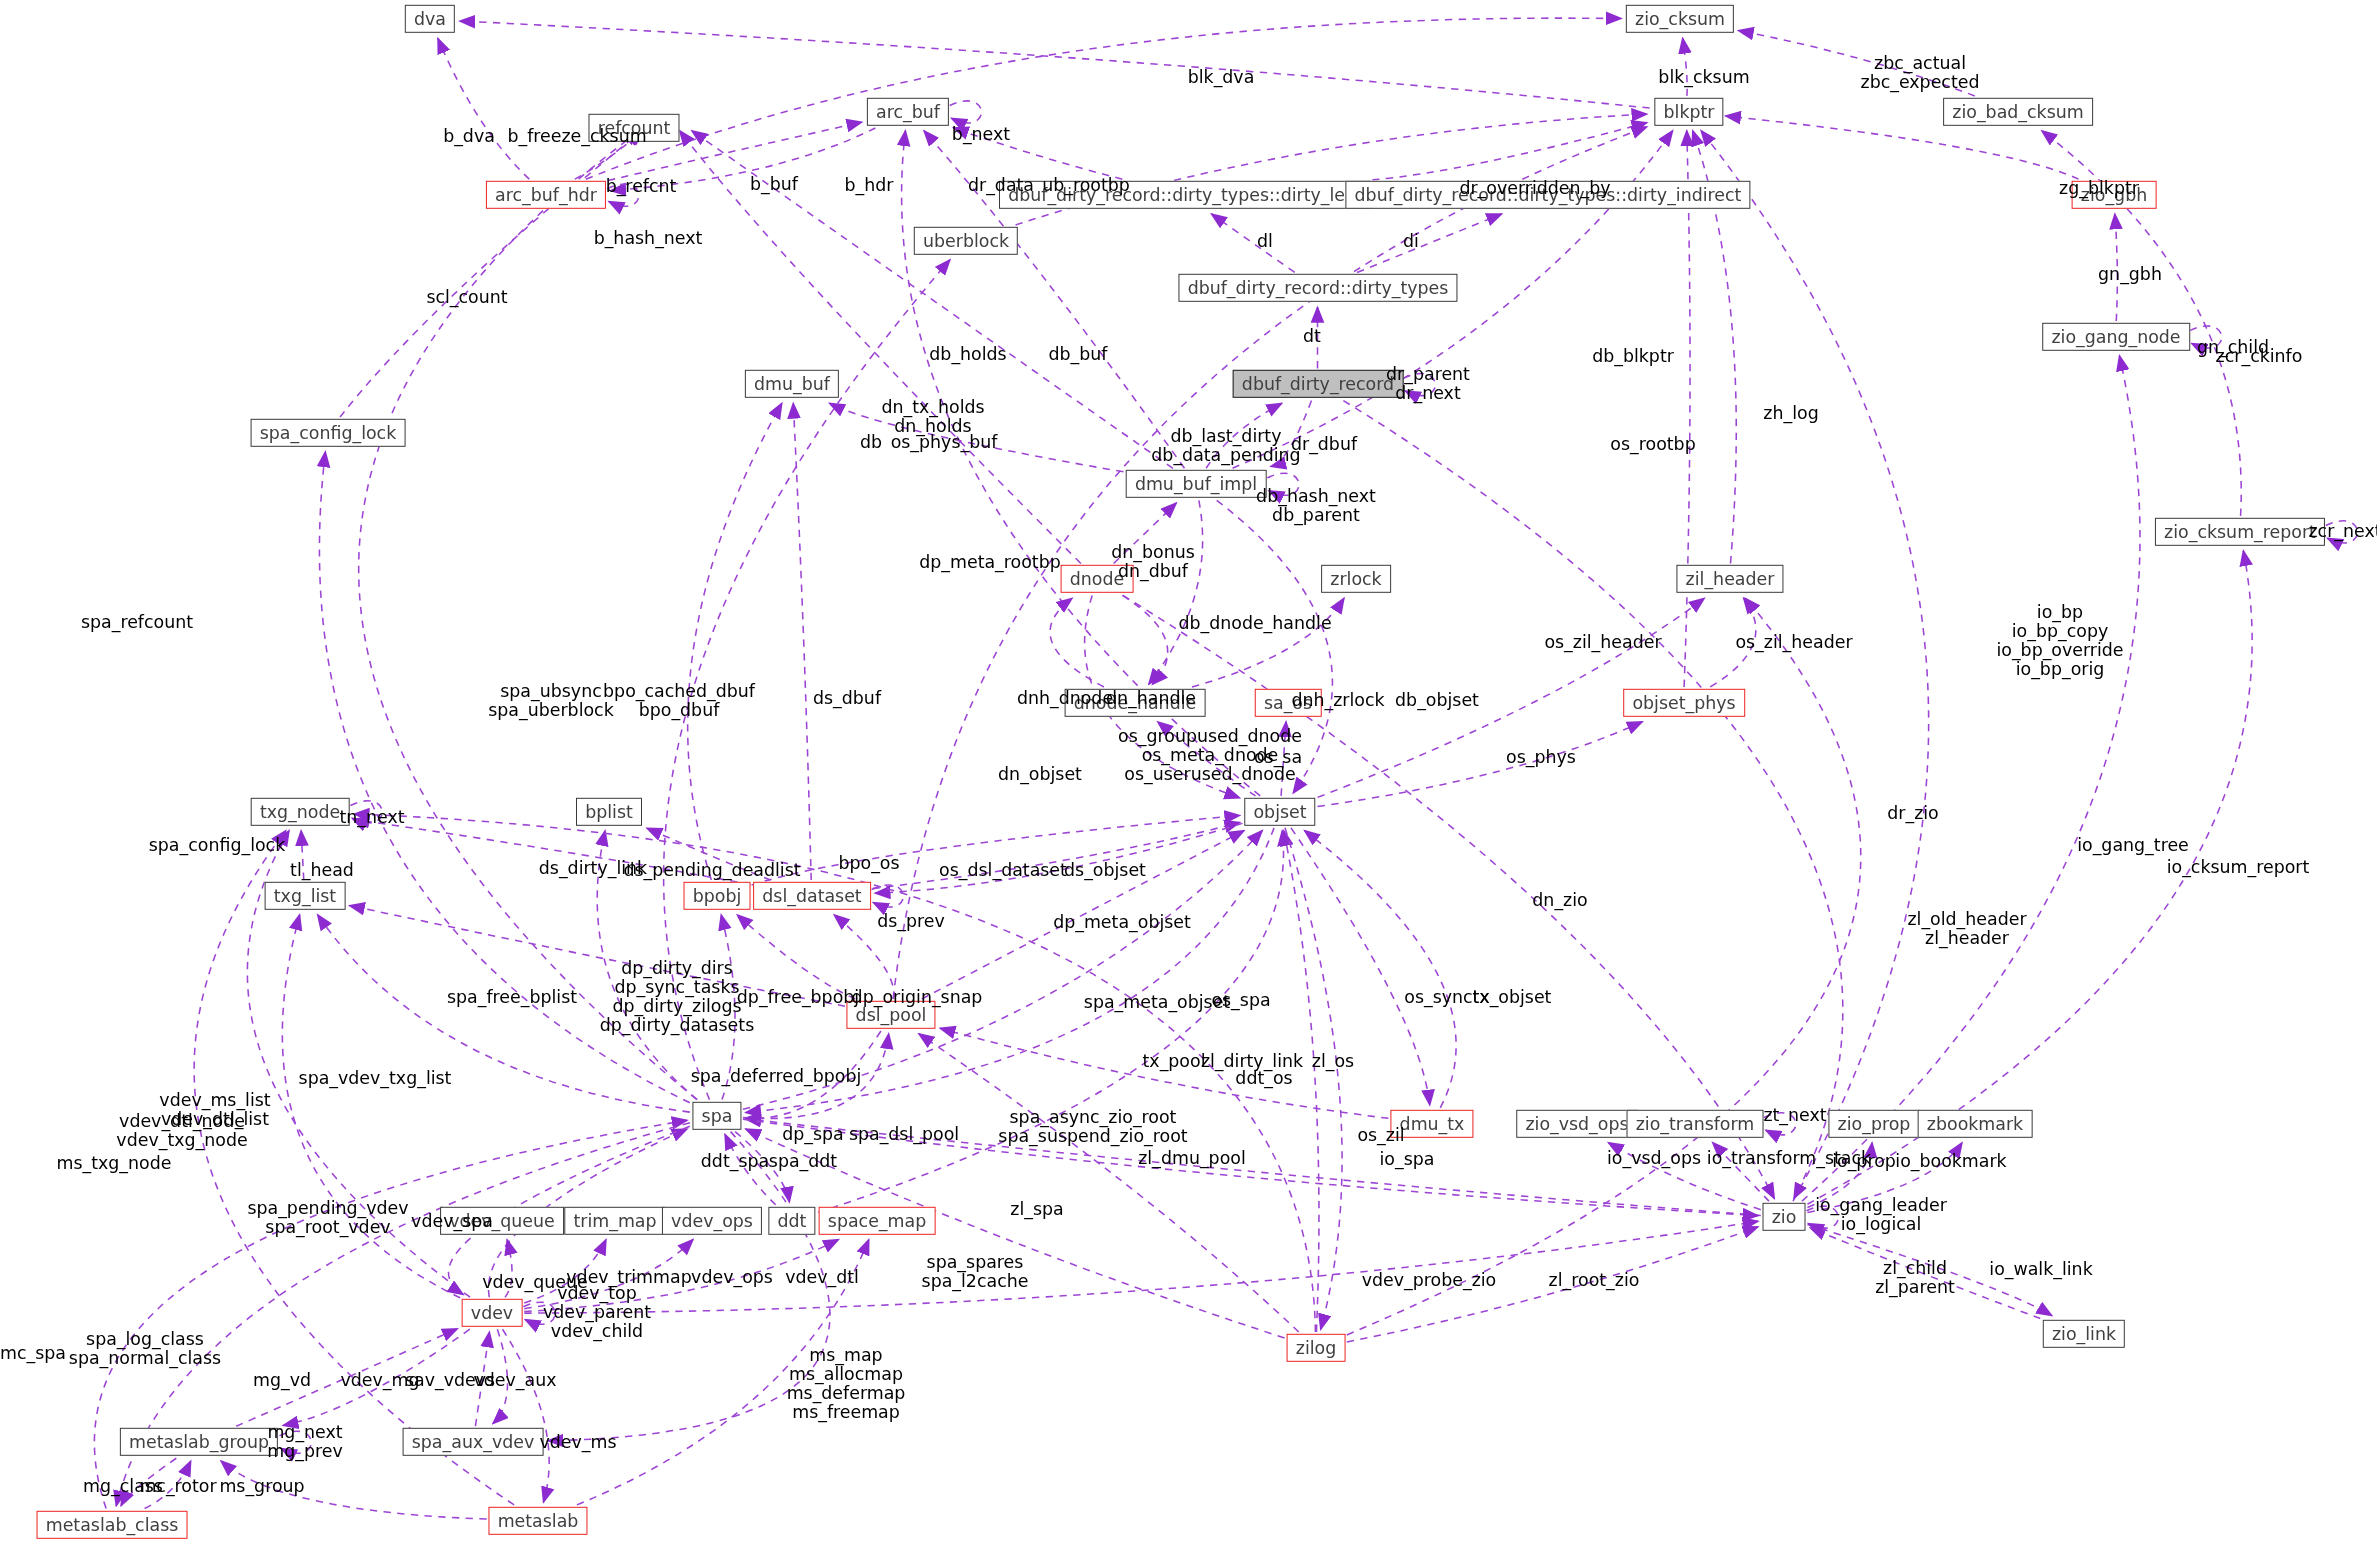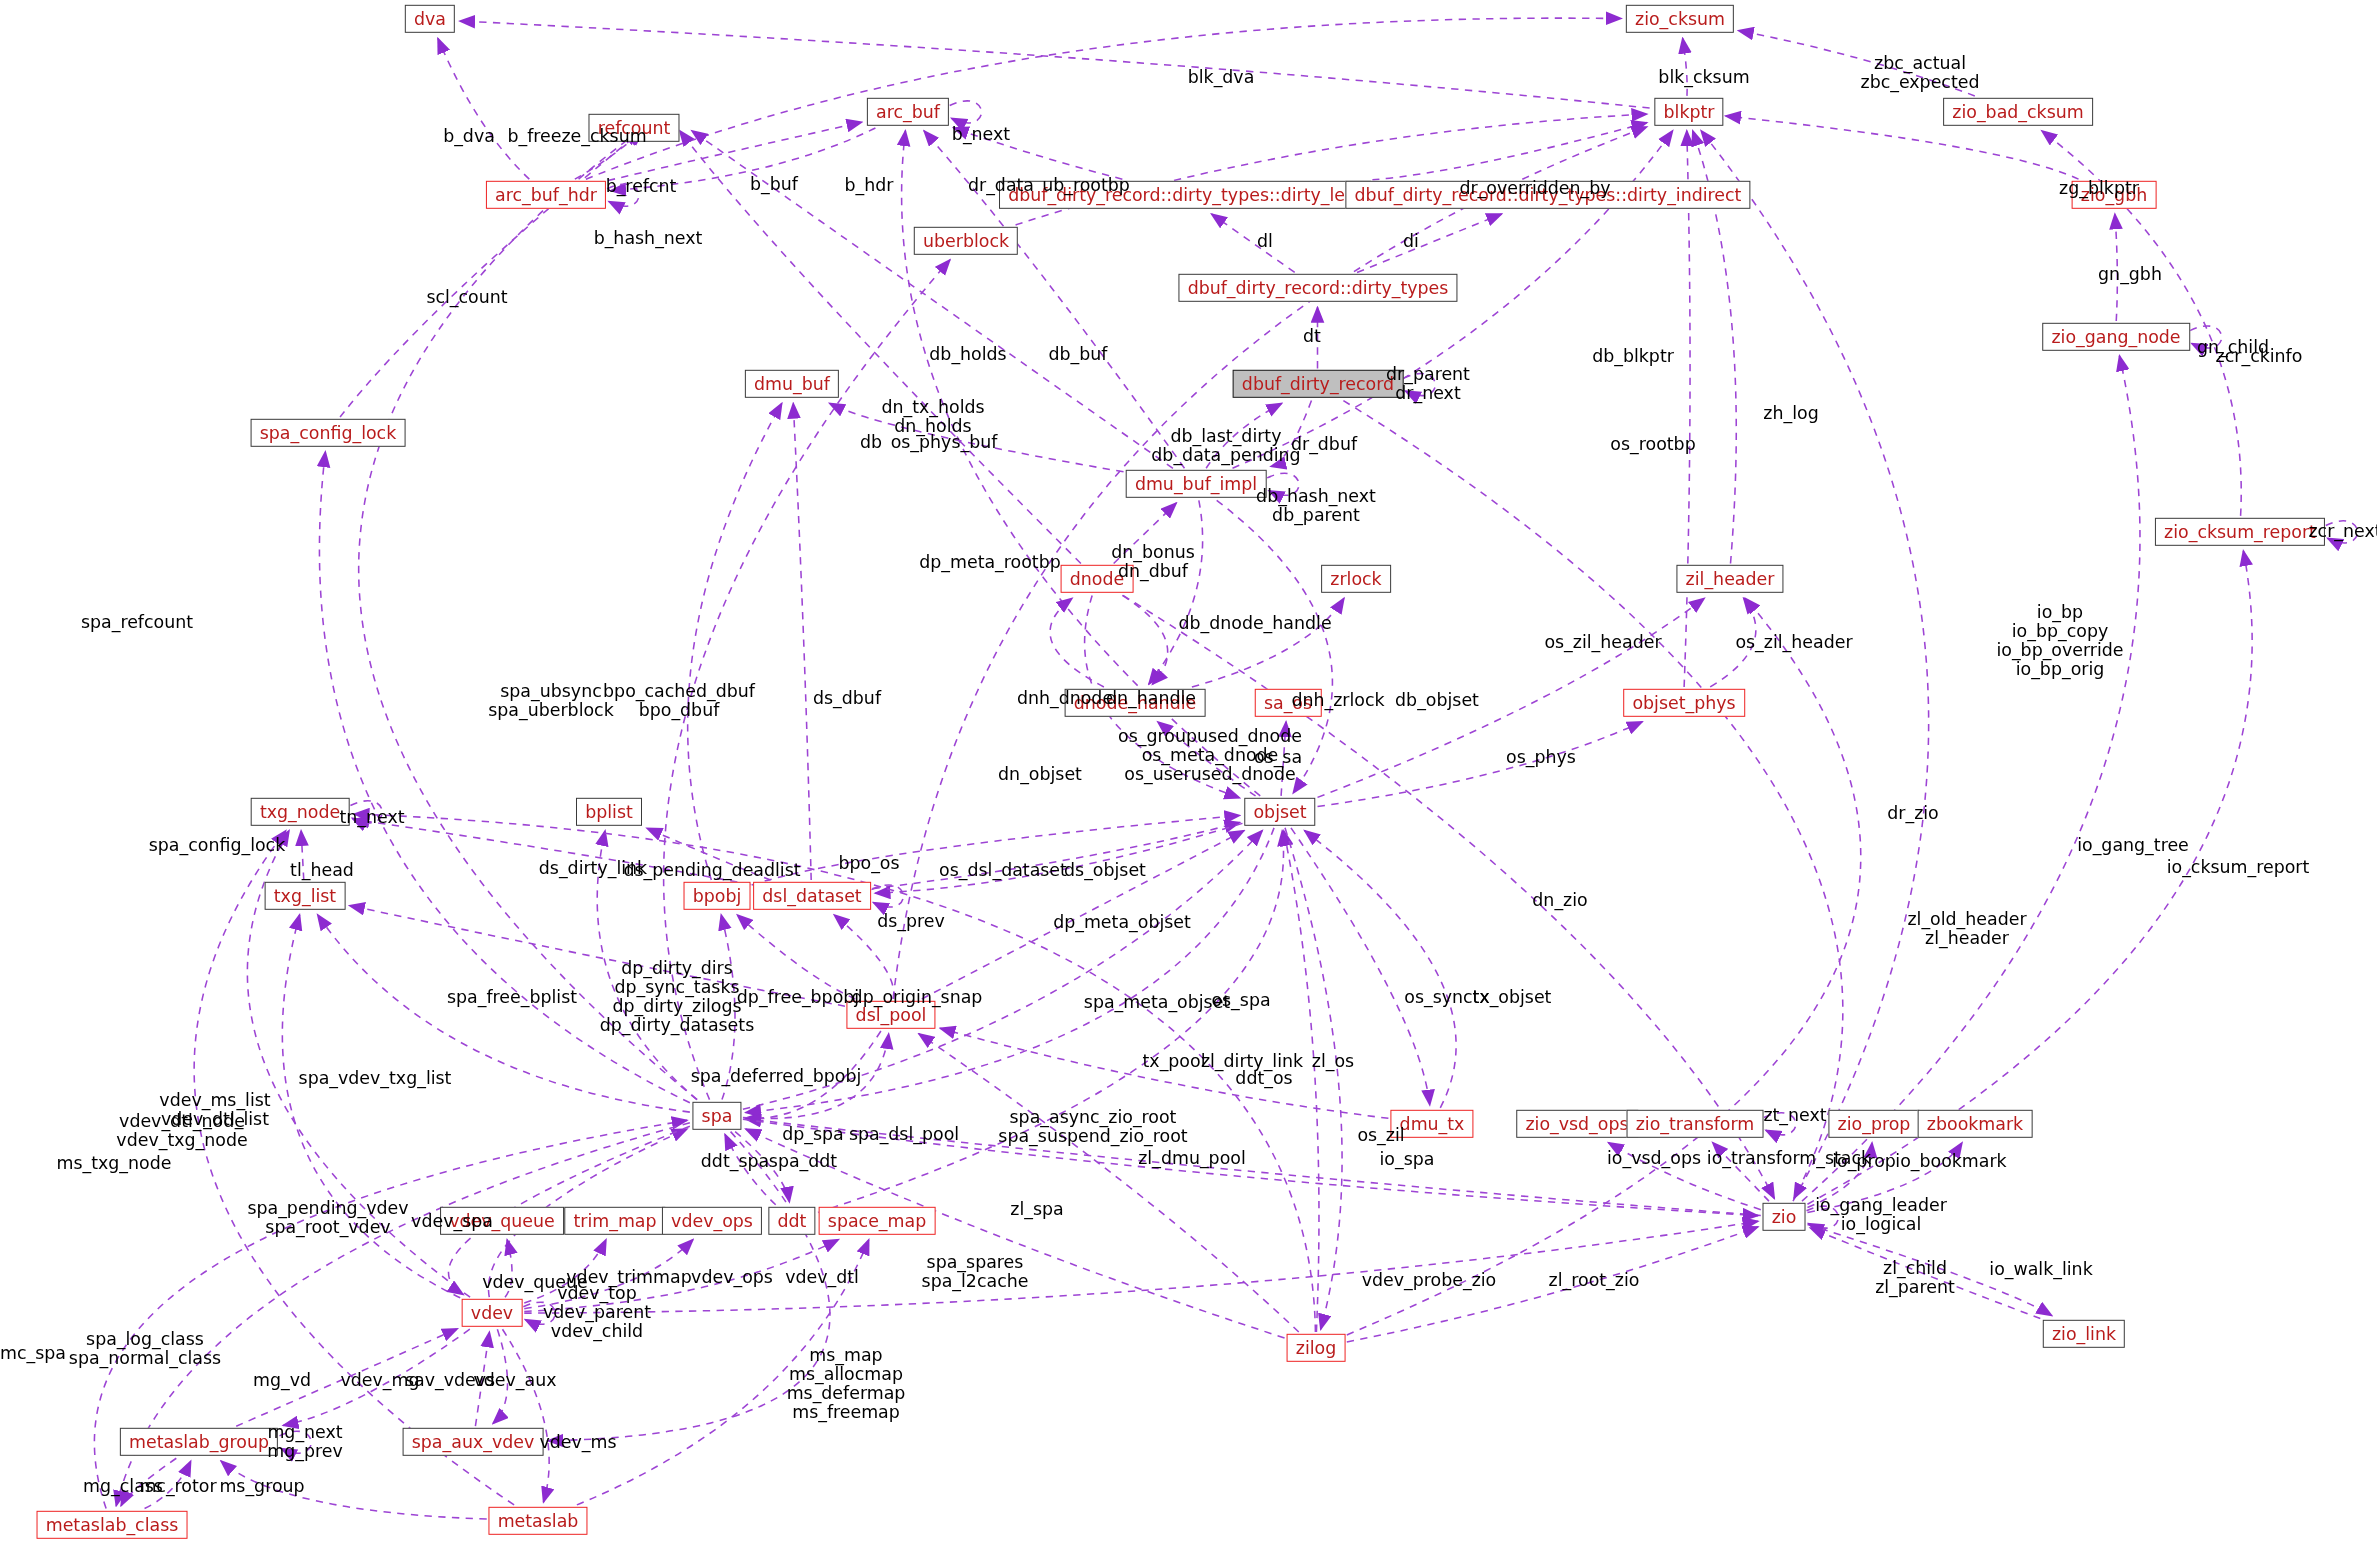--- a/index.html
+++ b/index.html
@@ -1,21 +1,21 @@
 <!DOCTYPE html>
 <html style="font-size:14.6px"><head>
 <meta charset="utf-8">
 <style>
   html,body{margin:0;padding:0;background:#ffffff;}
   .canvas{position:relative;width:2377px;height:1545px;background:#ffffff;
           font-family:"DejaVu Sans","Liberation Sans",sans-serif;overflow:hidden;}
   #edge-layer{position:absolute;left:0;top:0;width:2377px;height:1545px;}
   .node{position:absolute;transform:translate(-50%,-50%);border:1.8px solid #3a3a3a;
         background:#ffffff;padding:2.7px 8.2px 3.7px 8.2px;font-size:17.4px;line-height:1.15;
-        white-space:nowrap;color:#b91c1c;box-sizing:border-box;}
+        white-space:nowrap;color:#404040;box-sizing:border-box;}
   .node.red{border-color:#ee2222;}
   .node.selected{background:#bfbfbf;border-color:#202020;}
   .elabel{position:absolute;transform:translate(-50%,-50%);font-size:17.4px;line-height:1.1;
           color:#000;white-space:pre;text-align:center;pointer-events:none;}
 </style>
 </head>
 <body>
 
 <div class="canvas">
   <svg id="edge-layer" xmlns="http://www.w3.org/2000/svg" viewBox="0 0 2598 1688">

